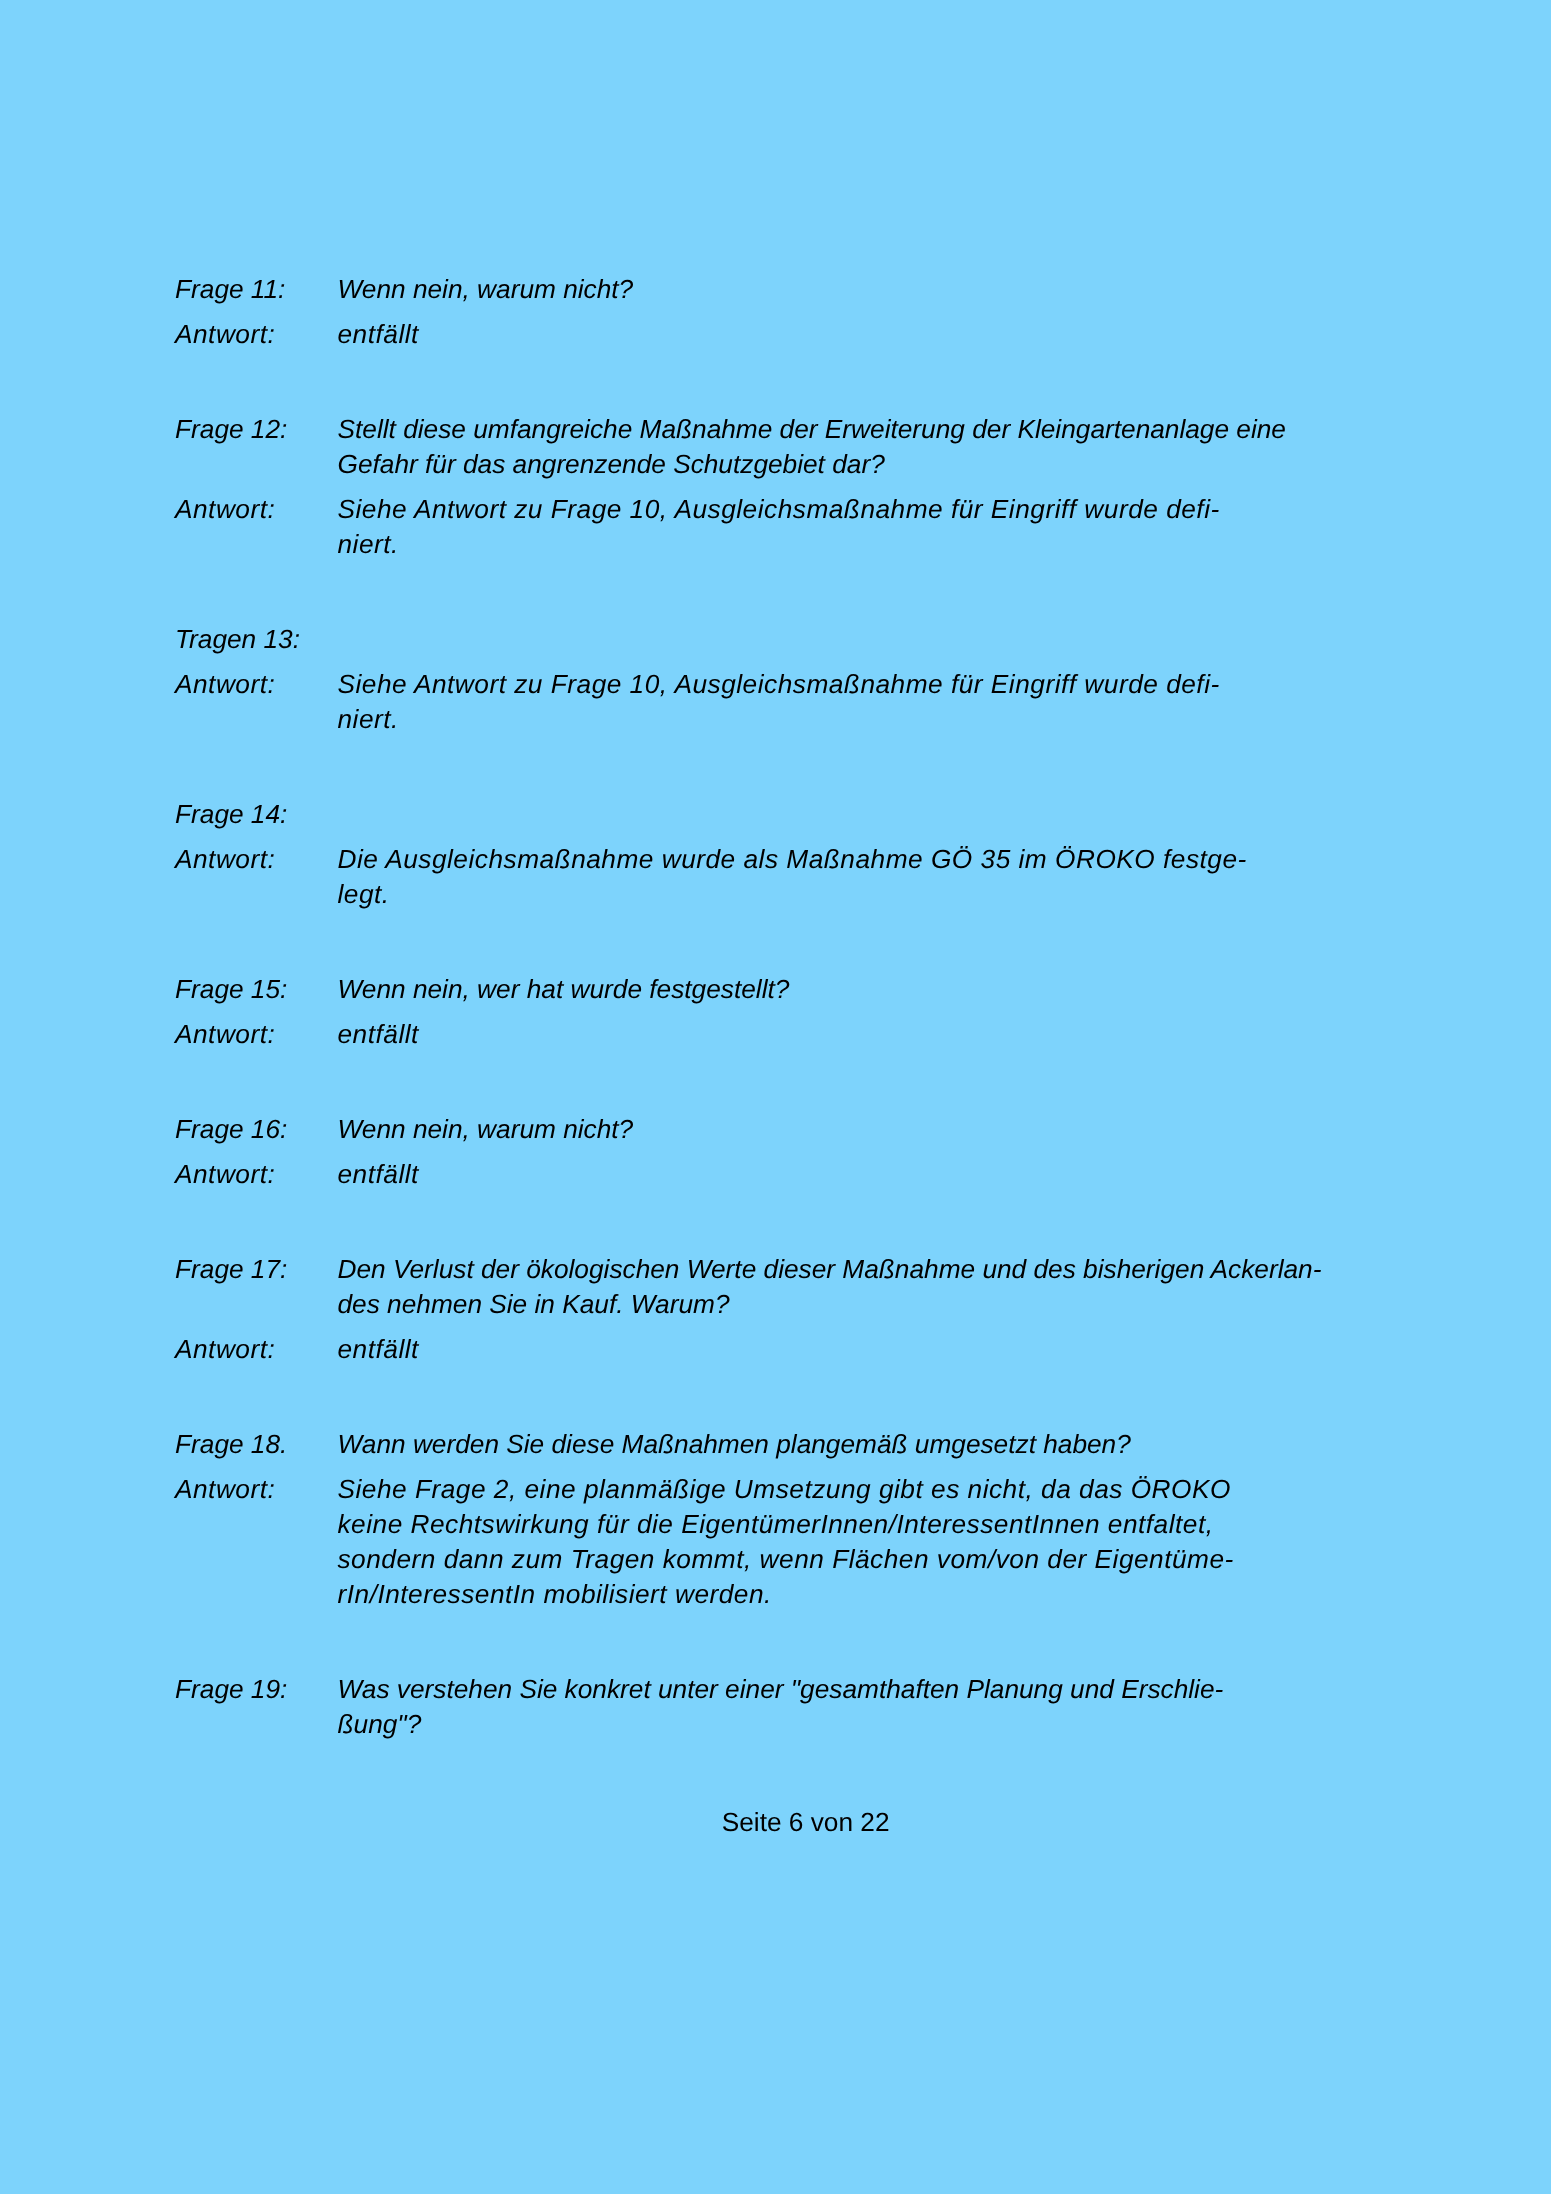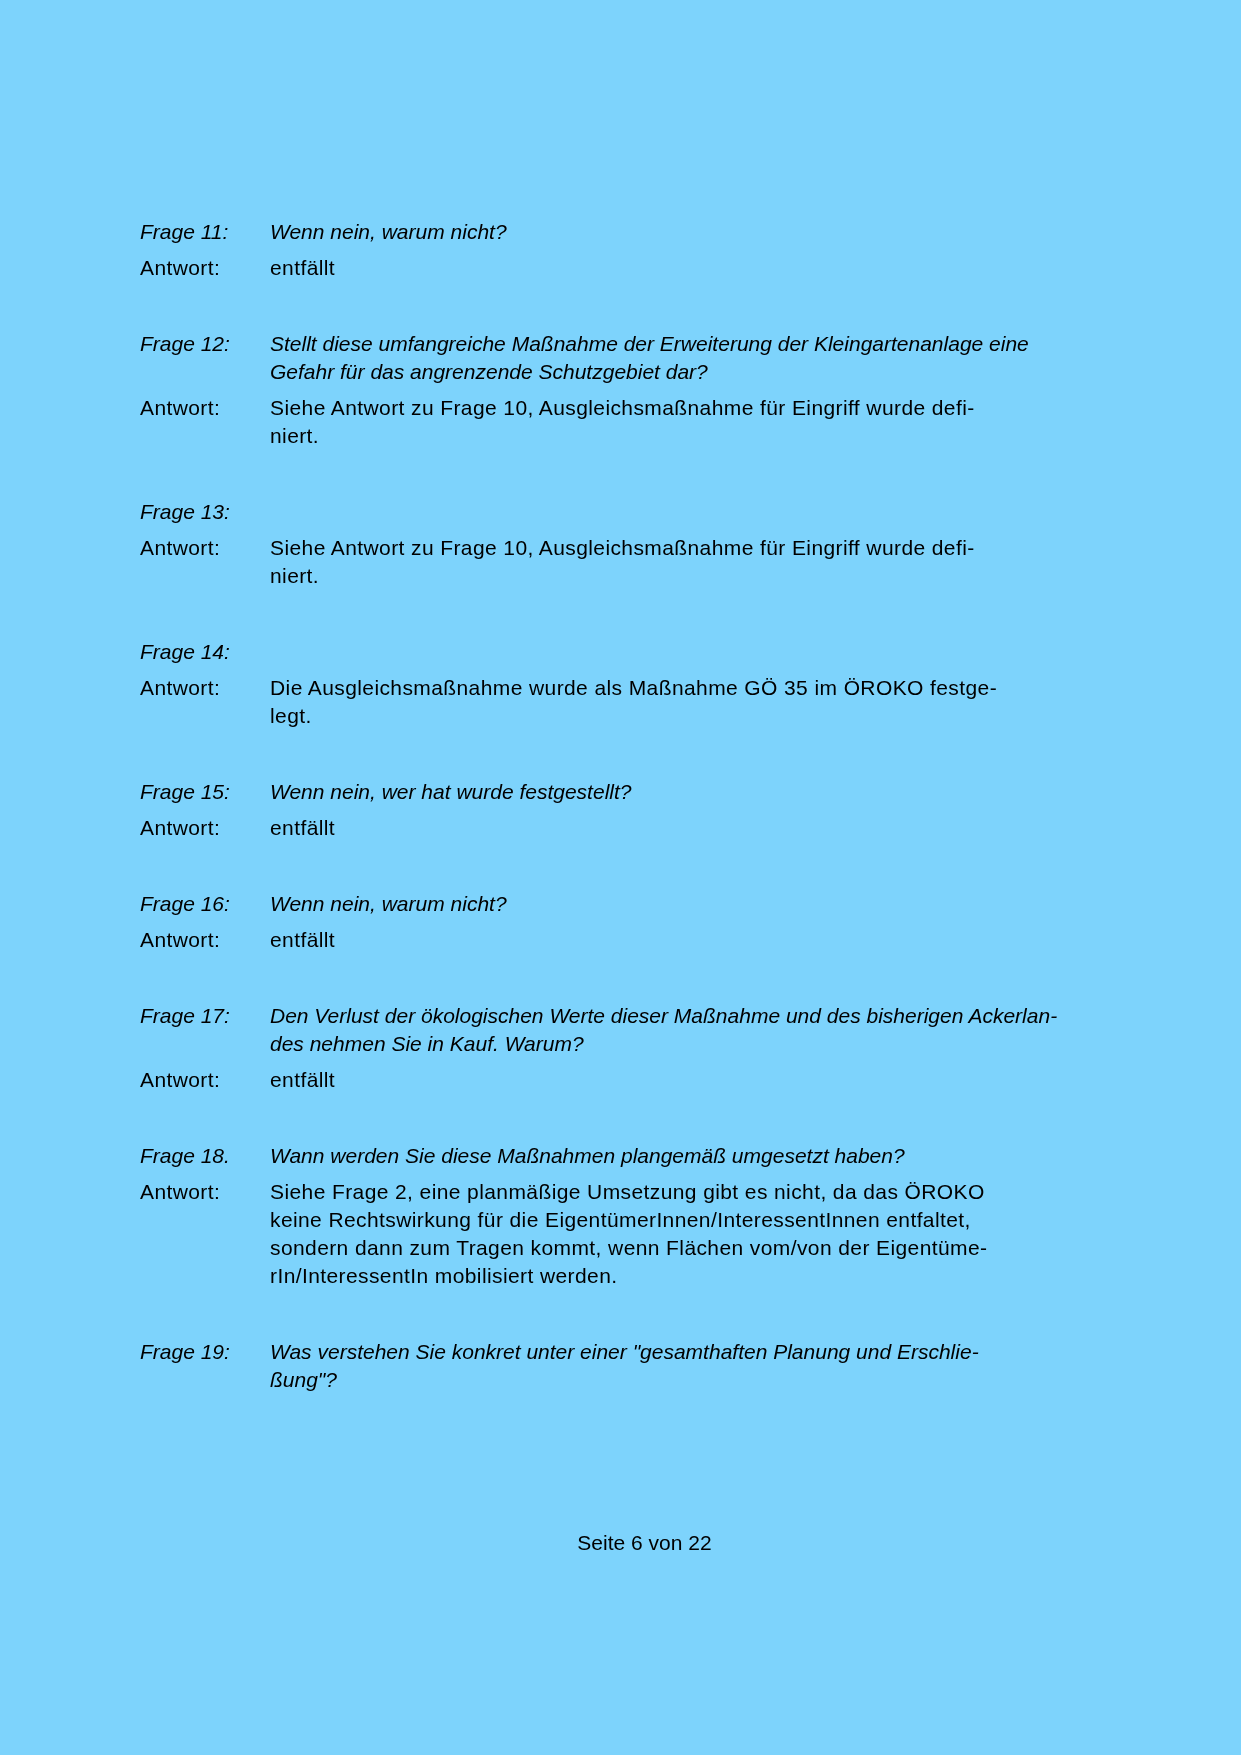--- a/index.html
+++ b/index.html
@@ -22,24 +22,24 @@
     width: 967px;
   }
   .qa-block { margin-bottom: 48px; }
   .row { display: flex; align-items: flex-start; }
   .label { flex: 0 0 130px; }
   .text  { flex: 1 1 auto; white-space: pre-line; max-width: 837px; }
   .question-row .label,
   .question-row .text { font-style: italic; }
   .answer-row { margin-top: 8px; }
   .answer-row .label,
-  .answer-row .text { letter-spacing: 0.4px; }
+  .answer-row .text { letter-spacing: 0.4px; font-style: italic; }
   .footer {
     position: absolute;
-    top: 1529px;
+    top: 1445px;
     left: 0;
     width: 100%;
     text-align: center;
     font-size: 21px;
     color: #000000;
     padding-left: 48px;
   }
 </style>
 </head>
 <body>
@@ -66,21 +66,21 @@
       </div>
       <div class="row answer-row">
         <div class="label">Antwort:</div>
         <div class="text">Siehe Antwort zu Frage 10, Ausgleichsmaßnahme für Eingriff wurde defi-
 niert.</div>
       </div>
     </div>
 
     <div class="qa-block">
       <div class="row question-row">
-        <div class="label">Frage 13:</div>
+        <div class="label">Tragen 13:</div>
       </div>
       <div class="row answer-row">
         <div class="label">Antwort:</div>
         <div class="text">Siehe Antwort zu Frage 10, Ausgleichsmaßnahme für Eingriff wurde defi-
 niert.</div>
       </div>
     </div>
 
     <div class="qa-block">
       <div class="row question-row">

